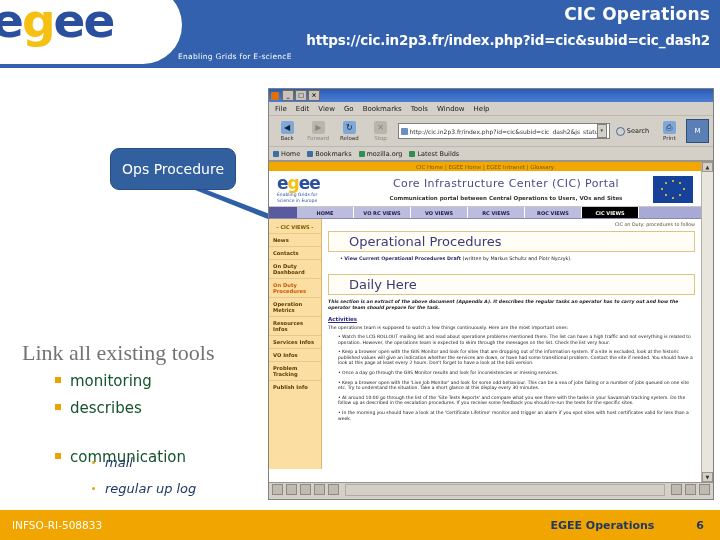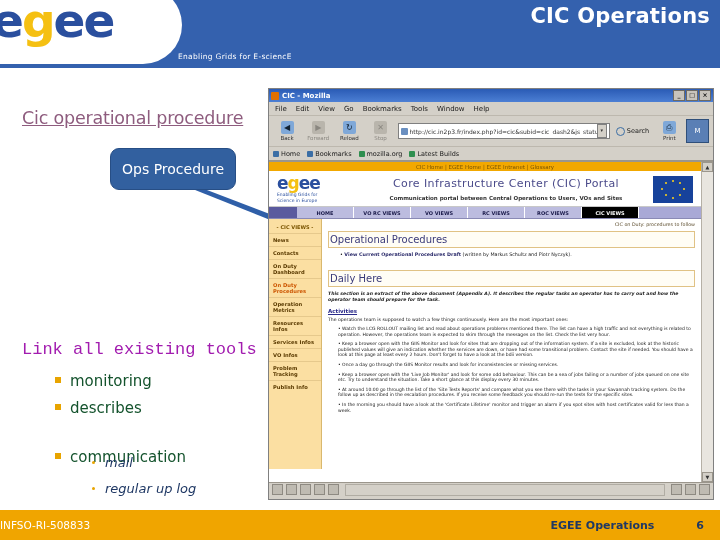--- a/index.html
+++ b/index.html
@@ -40,21 +40,21 @@
   .hdr-tagline {
     position: absolute; left: 178px; top: 52px;
     color: #ffffff;
     font-size: 7.5px;
     letter-spacing: .3px;
     font-family: "DejaVu Sans", sans-serif;
   }
   .hdr-title {
     position: absolute; right: 10px; top: 4px;
     color: #ffffff;
-    font-size: 21px; font-weight: bold;
+    font-size: 17px; font-weight: bold;
     letter-spacing: .2px;
     font-family: "DejaVu Sans", sans-serif;
   }
   .hdr-url {
     position: absolute; right: 10px; top: 32px;
     color: #ffffff;
     font-size: 13.5px; font-weight: bold;
     text-align: right;
     letter-spacing: -.2px;
     font-family: "DejaVu Sans", sans-serif;
@@ -73,23 +73,23 @@
     position: absolute; left: 22px; top: 248px;
     font-size: 17.5px;
     color: #8e5c7e;
     text-decoration: underline;
     line-height: 26px;
     letter-spacing: -.2px;
     font-family: "DejaVu Sans", sans-serif;
   }
   .bullets-title {
     position: absolute; left: 22px; top: 340px;
-    font-size: 17px;
-    color: #a21caf;
-    font-family: Liberation Mono, monospace;
+    font-size: 22px;
+    color: #737373;
+    font-family: Liberation Serif, serif;
   }
   .lvl1 {
     position: absolute; left: 55px;
     font-size: 15px;
     color: #14532d;
     font-family: "DejaVu Sans", sans-serif;
     white-space: nowrap;
   }
   .lvl1 .sq {
     display: inline-block;
@@ -354,22 +354,22 @@
     flex: 1 1 auto;
     padding: 3px 6px 0 6px;
     overflow: hidden;
   }
   .c-right {
     text-align: right; font-size: 4.8px; color: #5a4a2a;
   }
   .secbox {
     border: 1px solid #e0c285;
     background: #fffdf5;
-    font-size: 10px; color: #3a3a7a;
-    padding: 2px 1px;
+    font-size: 13px; color: #3a3a7a;
+    padding: 2px 20px;
     margin-top: 4px;
   }
   .c-bullet {
     font-size: 4.8px; color: #1a1a1a;
     margin: 4px 0 0 12px;
     line-height: 6px;
   }
   .c-bullet b { color: #2a2a6a; }
   .c-para {
     font-size: 4.6px; color: #1a1a1a; font-style: italic;
@@ -405,20 +405,21 @@
 
   
   .footer {
     position: absolute; left: 0; bottom: 0;
     width: 720px; height: 30px;
     background: #f0a500;
     display: flex; align-items: center;
   }
   .ft-left {
     color: #ffffff; font-size: 10.5px;
+    margin-left: 12px;
     font-family: "DejaVu Sans", sans-serif;
   }
   .ft-spacer { flex: 1 1 auto; }
   .ft-right {
     color: #1f3864; font-size: 11px; font-weight: bold;
     font-family: "DejaVu Sans", sans-serif;
   }
   .ft-num {
     color: #1f3864; font-size: 11px; font-weight: bold;
     margin: 0 16px 0 42px;
@@ -429,23 +430,23 @@
 <body>
 
 <div id="slide">
 
   <div class="hdr">
     <div class="hdr-logo-plate">
       <div class="egee-word"><span>e</span><span class="gold">g</span><span>ee</span></div>
     </div>
     <div class="hdr-tagline">Enabling Grids for E-sciencE</div>
     <div class="hdr-title">CIC Operations</div>
+    <div class="hdr-url">https://cic.in2p3.fr/index.php?id=cic&amp;subid=cic_dash2</div>
   </div>
 
-  <div class="lead-1">Cic operational procedure</div>
 
 
   <div class="bullets-title">Link all existing tools</div>
 
   <div class="lvl1" style="top:372px"><span class="sq"></span><span>monitoring</span></div>
   <div class="lvl1" style="top:399px"><span class="sq"></span><span>describes</span></div>
   <div class="lvl1" style="top:448px"><span class="sq"></span><span>communication</span></div>
 
   <div class="lvl2" style="top:455px"><span class="dot"></span><span>mail</span></div>
   <div class="lvl2" style="top:481px"><span class="dot"></span><span>regular up log</span></div>
@@ -455,21 +456,20 @@
   </svg>
 
   <div class="callout">
     <span>Ops Procedure</span>
   </div>
 
   <div class="browser">
 
     <div class="titlebar">
       <span class="tb-icon"></span>
-      <span class="tb-title">CIC - Mozilla</span>
       <span class="winbtns">
         <span class="winbtn">_</span>
         <span class="winbtn">□</span>
         <span class="winbtn">×</span>
       </span>
     </div>
 
     <div class="menubar">
       <span>File</span>
       <span>Edit</span>

